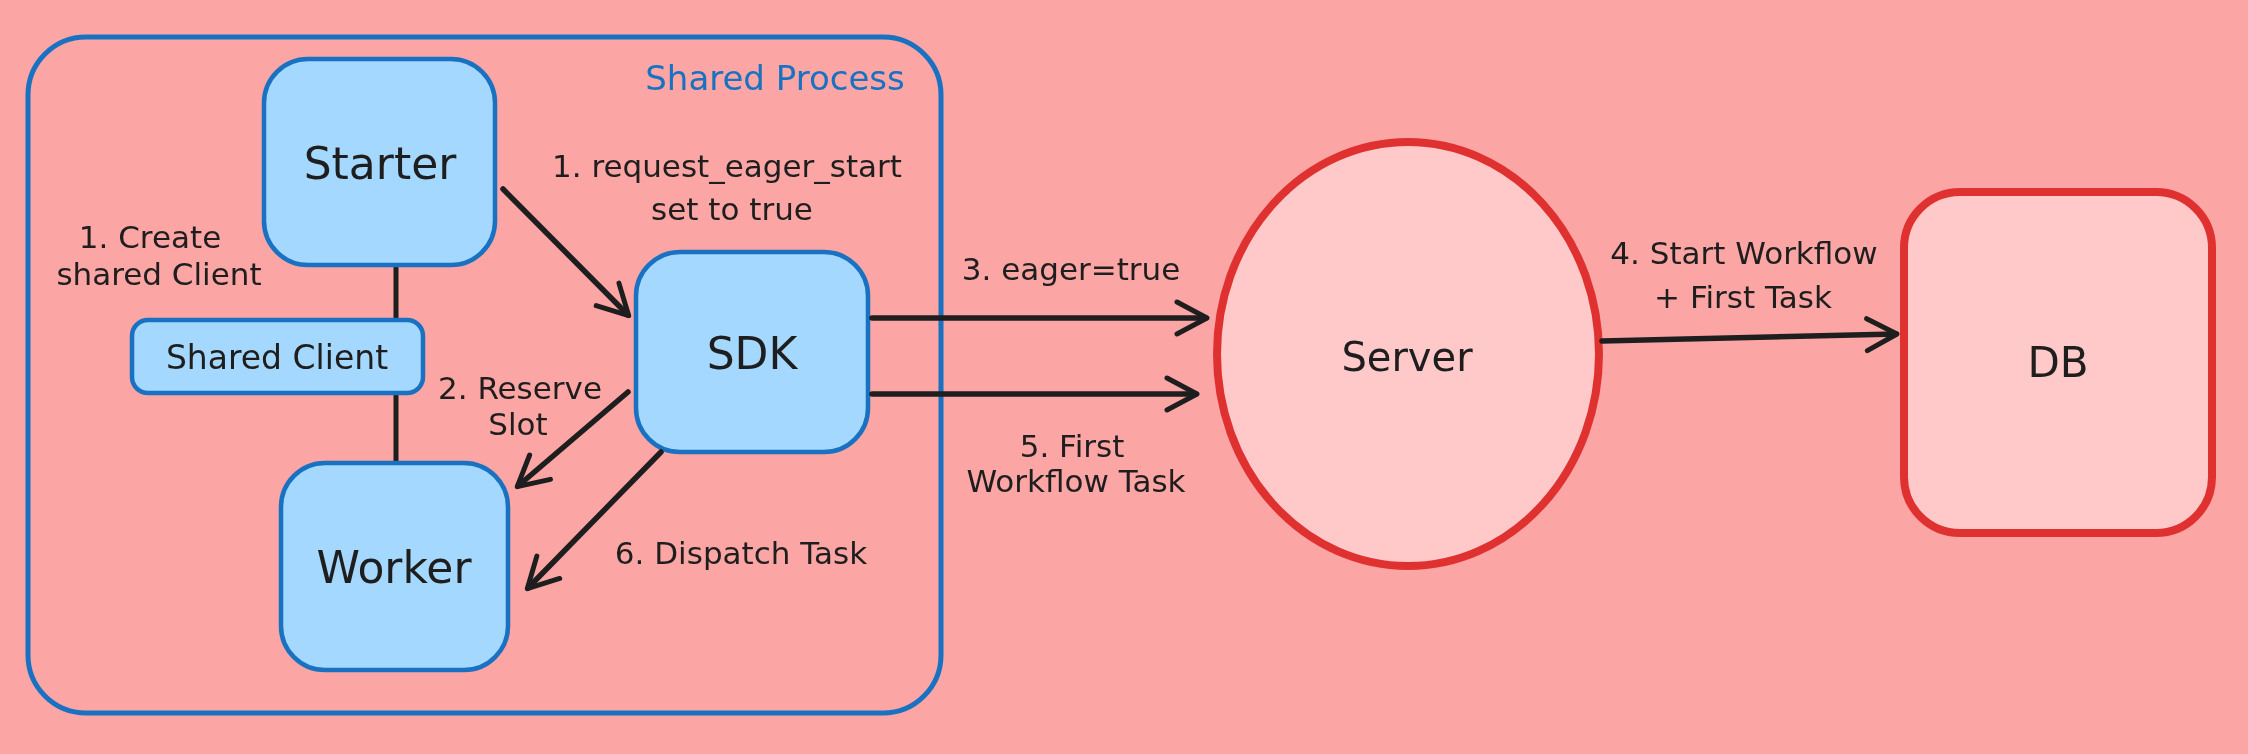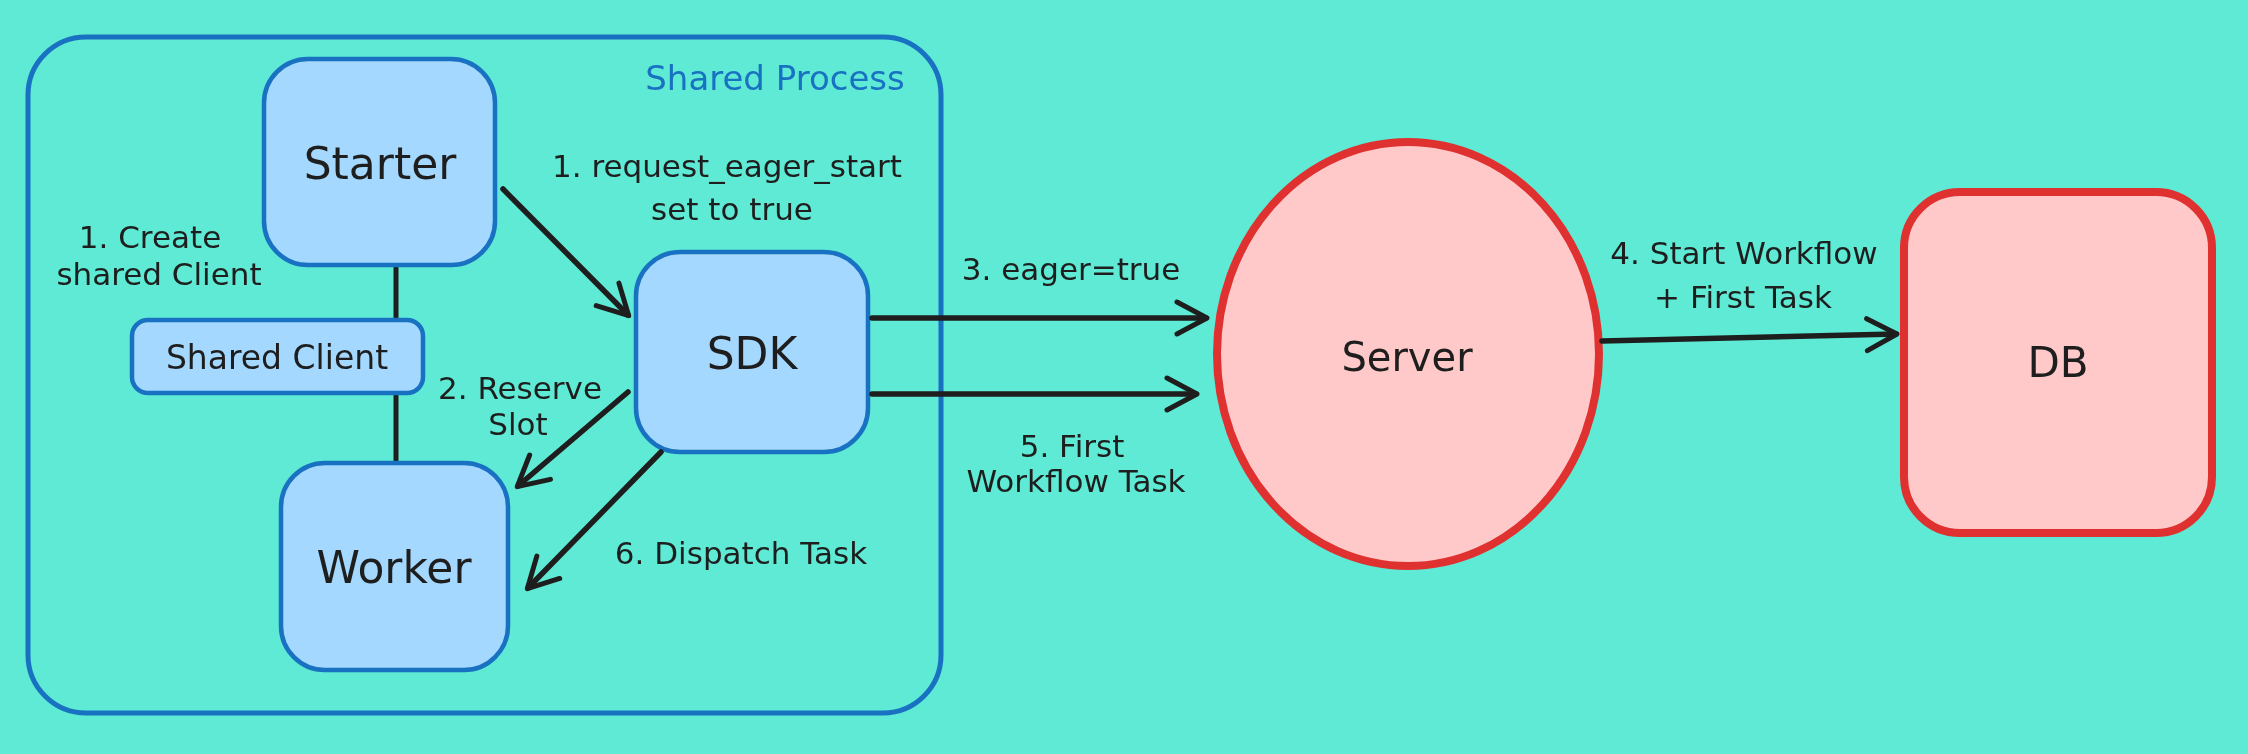--- a/index.html
+++ b/index.html
@@ -1,20 +1,20 @@
 <!DOCTYPE html>
 <html><head>
 <meta charset="utf-8">
 <style>
   html, body { margin: 0; padding: 0; background: #ffffff; }
   .canvas {
     position: relative;
     width: 2248px;
     height: 754px;
-    background: #5eead4;
+    background: #fca5a5;
     overflow: hidden;
   }
   svg text {
     font-family: "DejaVu Sans", "Liberation Sans", sans-serif;
     text-anchor: middle;
     dominant-baseline: central;
   }
   .t-node   { font-size: 44px; }
   .t-node-sm{ font-size: 33px; }
   .t-server { font-size: 40px; }

